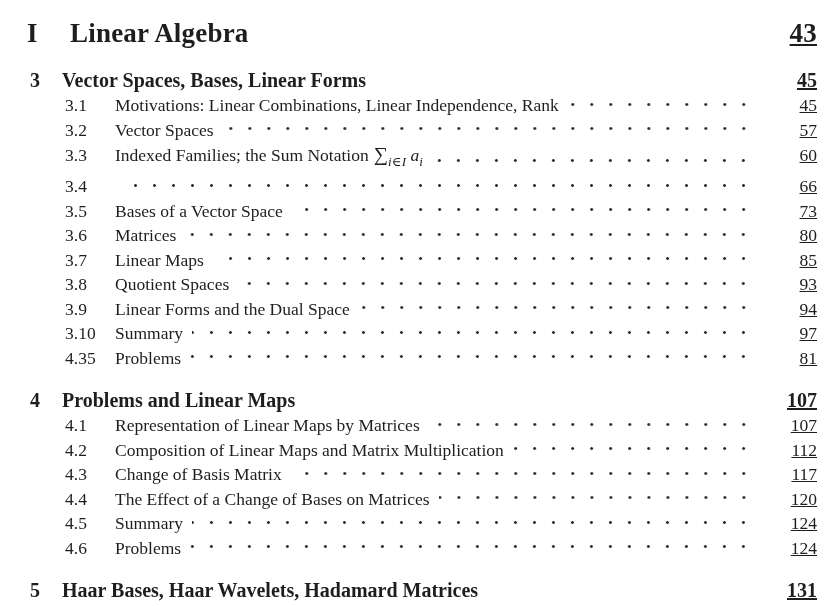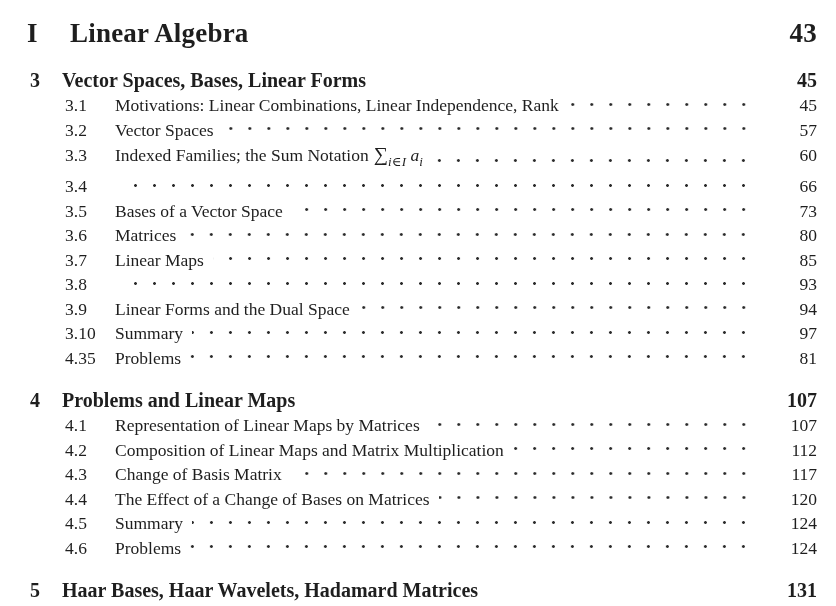--- a/index.html
+++ b/index.html
@@ -56,20 +56,21 @@
     background-image: radial-gradient(circle, #2b2b2b 1.25px, rgba(0,0,0,0) 1.55px);
     background-size: 19px 19px;
     background-repeat: repeat-x;
     background-position: right 2px bottom 4px;
     min-width: 0;
   }
   .pagenum {
     flex: none;
     min-width: 46px;
     text-align: right;
+    text-decoration: underline;
   }
   
   .math { margin-left: 5px; white-space: nowrap; }
   .sum-symbol { font-size: 20px; }
   sub.msub {
     font-size: 13px;
     font-style: italic;
     letter-spacing: 0.3px;
   }
   .mvar {
@@ -139,20 +140,21 @@
 
   <div class="row sec">
     <span class="num">3.7</span>
     <span class="title">Linear Maps</span>
     <span class="leader"></span>
     <span class="pagenum">85</span>
   </div>
 
   <div class="row sec">
     <span class="num">3.8</span>
+    <span class="title">Quotient Spaces</span>
     <span class="leader"></span>
     <span class="pagenum">93</span>
   </div>
 
   <div class="row sec">
     <span class="num">3.9</span>
     <span class="title">Linear Forms and the Dual Space</span>
     <span class="leader"></span>
     <span class="pagenum">94</span>
   </div>

